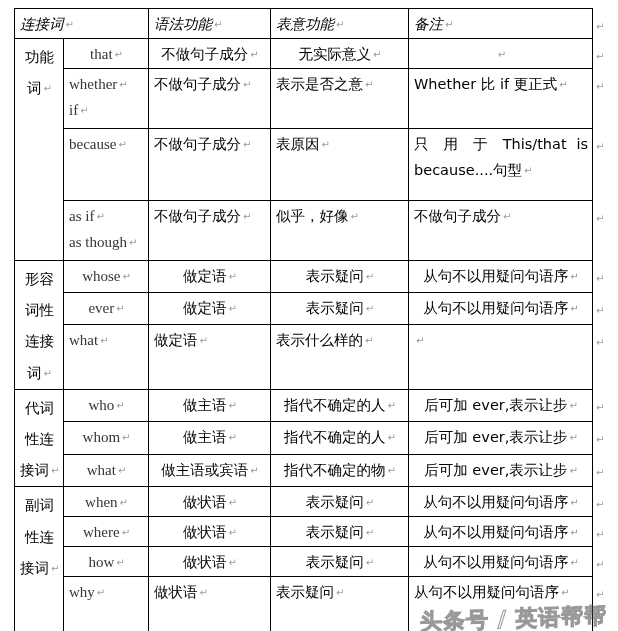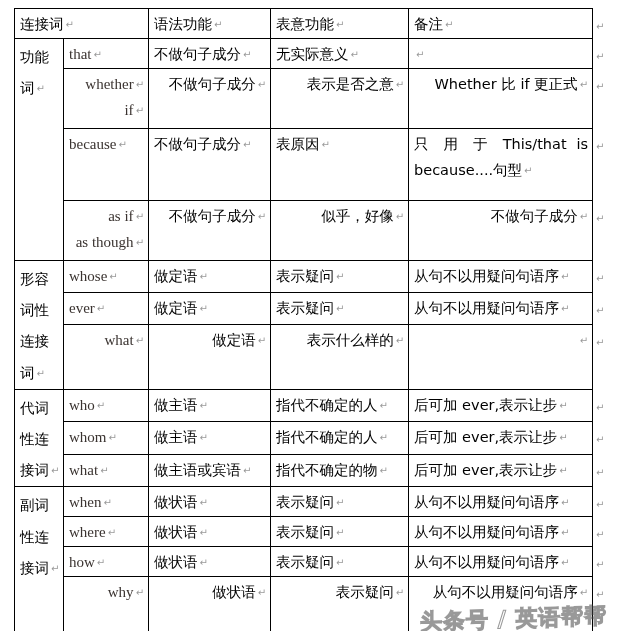--- a/index.html
+++ b/index.html
@@ -77,23 +77,23 @@
 
   
   td.group {
     padding-top: 4px;
   }
   td.group .cell-line {
     line-height: 1.95;
   }
 
   
-  tr.r-head td { height: 26px; }
-  tr.r-norm td { height: 26px; }
-  tr.r-two  td { height: 56px; text-align: right; }
+  tr.r-head td { height: 26px; font-style: italic; }
+  tr.r-norm td { height: 26px; text-align: center; }
+  tr.r-two  td { height: 56px; }
   tr.r-three td { height: 68px; }
 
   
   .justified {
     display: block;
     text-align: justify;
     text-align-last: justify;
     white-space: normal;
     line-height: 1.62;
   }

